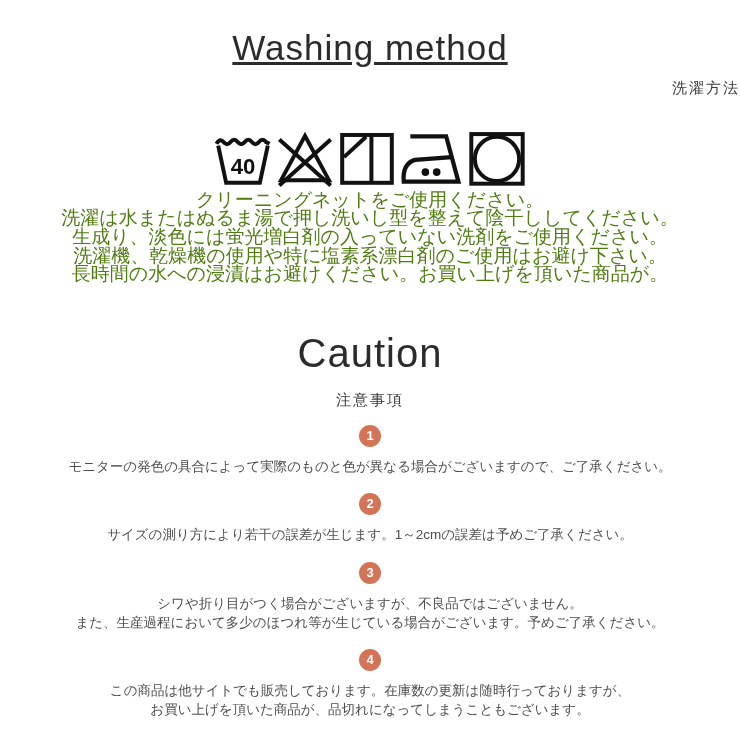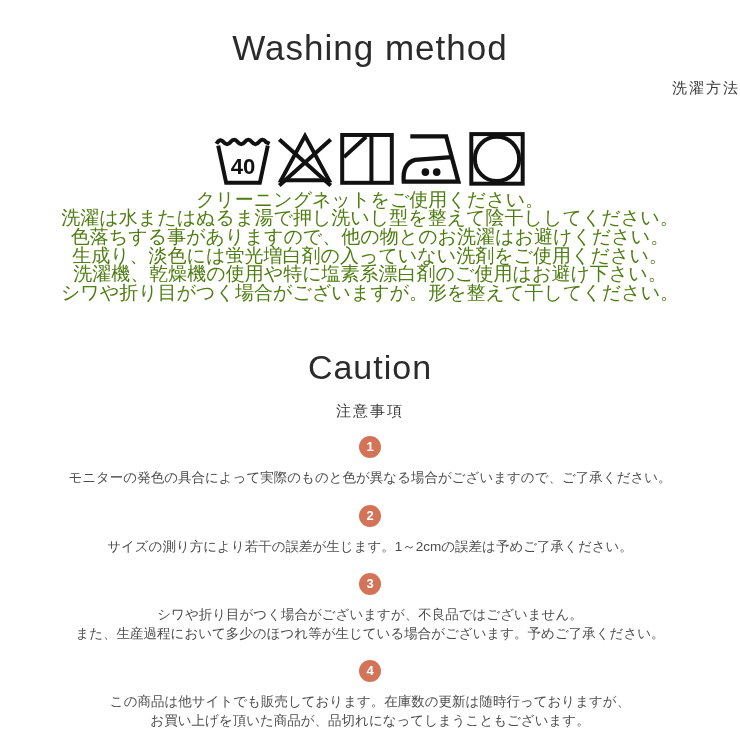--- a/index.html
+++ b/index.html
@@ -3,31 +3,31 @@
 <meta charset="utf-8">
 <style>
   html,body{margin:0;padding:0;background:#ffffff;}
   .canvas{
     width:740px;height:740px;margin:0 auto;background:#ffffff;
     font-family:"Liberation Sans","DejaVu Sans",sans-serif;
     color:#4a4a4a;overflow:hidden;text-align:center;
   }
   .wm-title{
     margin-top:26px;font-size:35px;line-height:1.25;font-weight:400;
-    color:#2b2b2b;letter-spacing:1px;
+    color:#2b2b2b;letter-spacing:1px;text-decoration:underline;
   }
   .wm-sub{margin-top:9px;font-size:15px;color:#3a3a3a;letter-spacing:2px;text-align:right;}
   .icons-row{
     margin-top:27px;display:flex;justify-content:center;align-items:center;
   }
   .icons-row svg{display:block;}
   .care-icon{stroke:#111111;fill:none;stroke-width:4.5;}
   .instructions{font-size:19px;line-height:18.6px;color:#4d7c0f;}
   .caution-title{
-    margin-top:45px;font-size:34px;line-height:1.2;font-weight:400;
+    margin-top:45px;font-size:40px;line-height:1.2;font-weight:400;
     color:#2b2b2b;letter-spacing:1px;
   }
   .caution-sub{margin-top:14px;font-size:15px;color:#3a3a3a;letter-spacing:2px;}
   .badge{
     width:22px;height:22px;border-radius:50%;background:#d37458;color:#ffffff;
     font-size:13px;font-weight:bold;line-height:22px;text-align:center;
     margin:17px auto 11px auto;
   }
   .badge.first{margin-top:15px;}
   .caution-text{font-size:13.5px;line-height:18.6px;color:#4d4d4d;margin-top:9px;}
@@ -67,24 +67,23 @@
 
     <svg width="62" height="66" viewBox="0 0 70 70" aria-hidden="true">
       <rect class="care-icon" x="6" y="8" width="58" height="56"></rect>
       <circle class="care-icon" cx="35" cy="36" r="25"></circle>
     </svg>
   </div>
 
   <div class="instructions">
     <div>クリーニングネットをご使用ください。</div>
     <div>洗濯は水またはぬるま湯で押し洗いし型を整えて陰干ししてください。</div>
-    <div>色落ちする事がありますので、他の物とのお洗濯はお避けください。</div>
     <div>生成り、淡色には蛍光増白剤の入っていない洗剤をご使用ください。</div>
     <div>洗濯機、乾燥機の使用や特に塩素系漂白剤のご使用はお避け下さい。</div>
-    <div>シワや折り目がつく場合がございますが。形を整えて干してください。</div>
+    <div>長時間の水への浸漬はお避けください。お買い上げを頂いた商品が。</div>
   </div>
 
   <div class="caution-title">Caution</div>
   <div class="caution-sub">注意事項</div>
 
   <div>
     <div class="badge first">1</div>
     <div class="caution-text">
       <div>モニターの発色の具合によって実際のものと色が異なる場合がございますので、ご了承ください。</div>
     </div>

